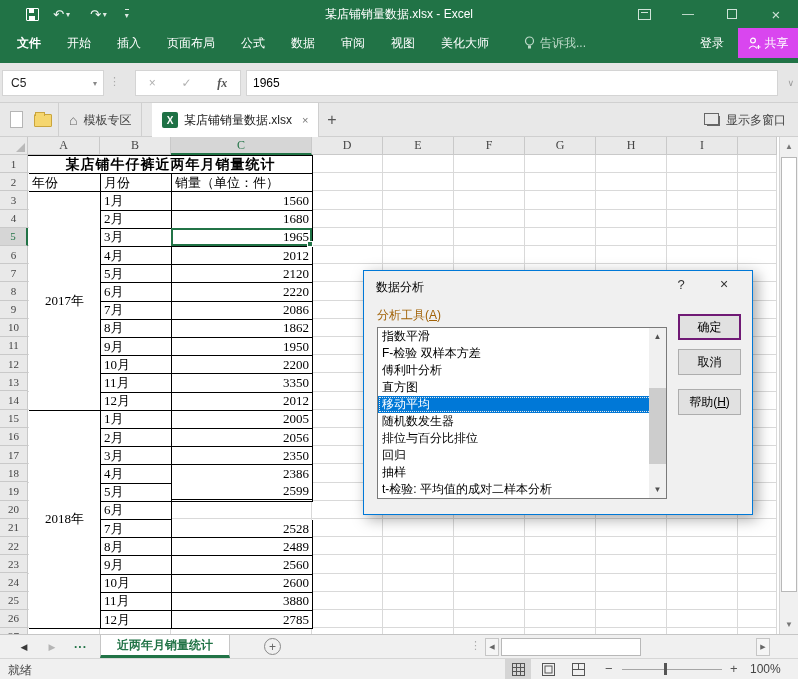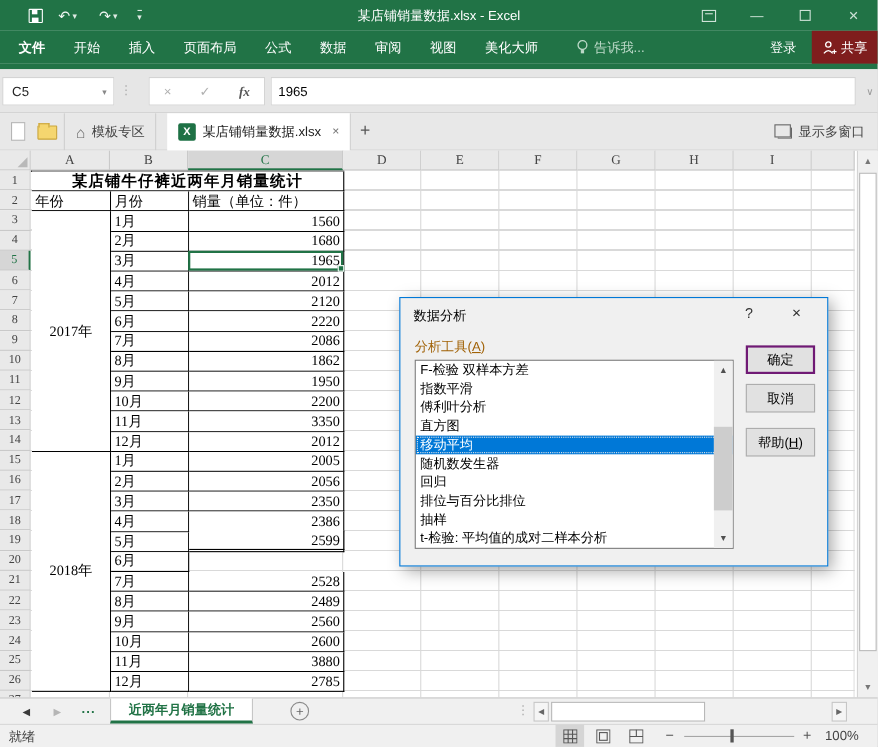--- a/index.html
+++ b/index.html
@@ -26,21 +26,21 @@
 
   
   .ribbonrow{position:absolute;top:28px;left:0;width:798px;height:30px;background:#217346;
              display:flex;align-items:center;color:#fff;}
   .rtabs{display:flex;align-items:center;height:100%;}
   .rtab{padding:0 9px;margin:0 4px;height:100%;display:flex;align-items:center;font-size:12px;cursor:default;}
   .rtab-file{margin-left:8px;font-weight:bold;}
   .tellme{display:flex;align-items:center;gap:5px;margin-left:22px;color:#bcd9c8;}
   .rib-right{margin-left:auto;display:flex;align-items:center;height:100%;}
   .signin{margin-right:14px;color:#fff;}
-  .sharebox{width:60px;height:30px;background:#7f1d1d;display:flex;align-items:center;justify-content:center;gap:4px;color:#fff;}
+  .sharebox{width:60px;height:30px;background:#d946ef;display:flex;align-items:center;justify-content:center;gap:4px;color:#fff;}
   .greenstrip{position:absolute;top:58px;left:0;width:798px;height:5px;background:#217346;}
 
   
   .formulabar{position:absolute;top:63px;left:0;width:798px;height:40px;background:#e6e6e6;
               border-bottom:1px solid #d0d0d0;}
   .namebox{position:absolute;left:2px;top:7px;width:102px;height:26px;background:#fff;border:1px solid #d4d4d4;
            display:flex;align-items:center;padding-left:8px;}
   .namebox .nbdd{margin-left:auto;margin-right:6px;color:#888;font-size:8px;}
   .fsep{position:absolute;left:109px;top:12px;color:#aaa;font-size:11px;}
   .fbtns{position:absolute;left:135px;top:7px;width:106px;height:26px;background:#fff;border:1px solid #d4d4d4;
@@ -415,28 +415,28 @@
 
   <div class="dialog">
     <div class="dlg-title">数据分析</div>
     <div class="dlg-help">?</div>
     <div class="dlg-close">×</div>
     <div class="dlg-label">
       <span>分析工具(</span><span class="ukey">A</span><span>)</span>
     </div>
     <div class="listbox">
       <div>
+          <div class="litem">指数平滑</div>
           <div class="litem">F-检验 双样本方差</div>
-          <div class="litem">指数平滑</div>
           <div class="litem">傅利叶分析</div>
           <div class="litem">直方图</div>
           <div class="litem sel">移动平均</div>
           <div class="litem">随机数发生器</div>
+          <div class="litem">排位与百分比排位</div>
           <div class="litem">回归</div>
-          <div class="litem">排位与百分比排位</div>
           <div class="litem">抽样</div>
           <div class="litem">t-检验: 平均值的成对二样本分析</div>
         </div>
       <div class="lscroll">
         <div class="ls-up">▲</div>
         <div class="ls-thumb"></div>
         <div class="ls-dn">▼</div>
       </div>
     </div>
     <div class="dbtn default dbtn-ok">确定</div>

